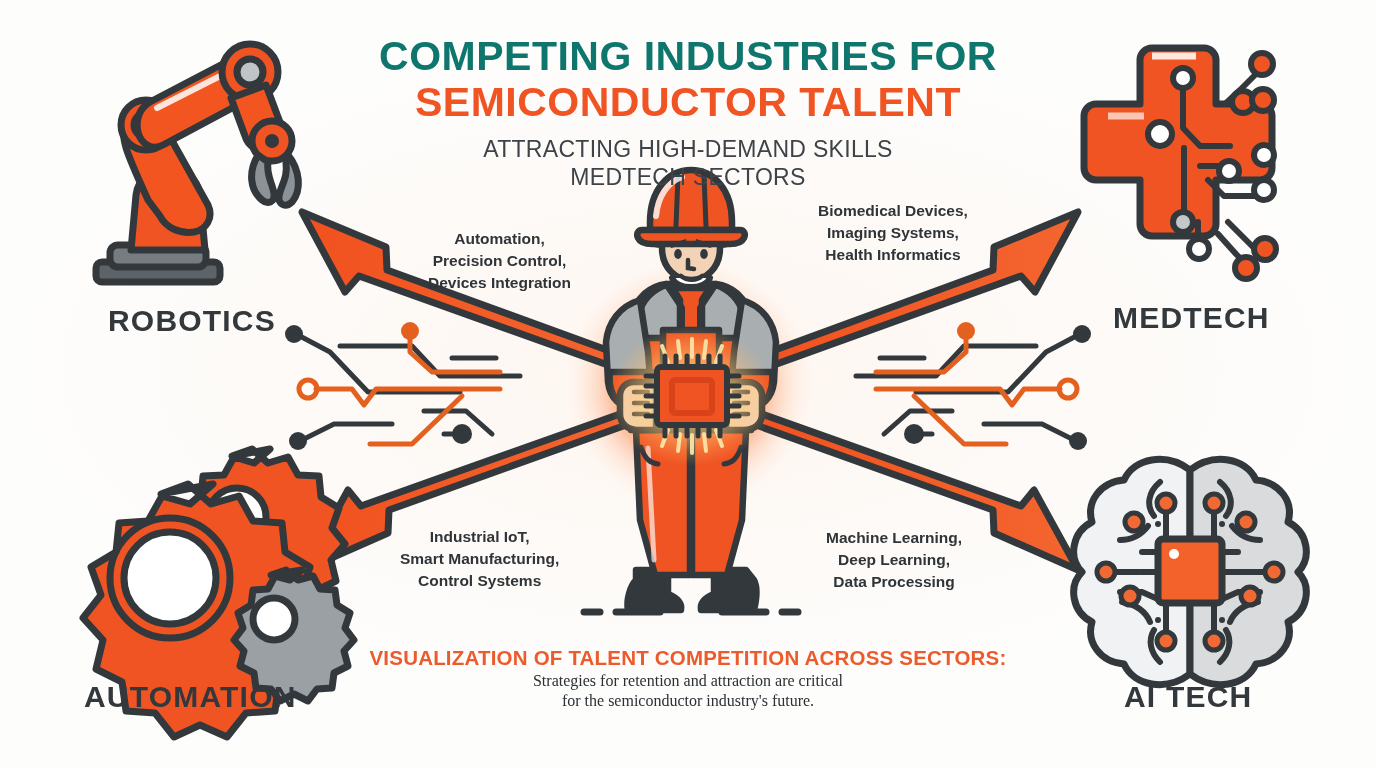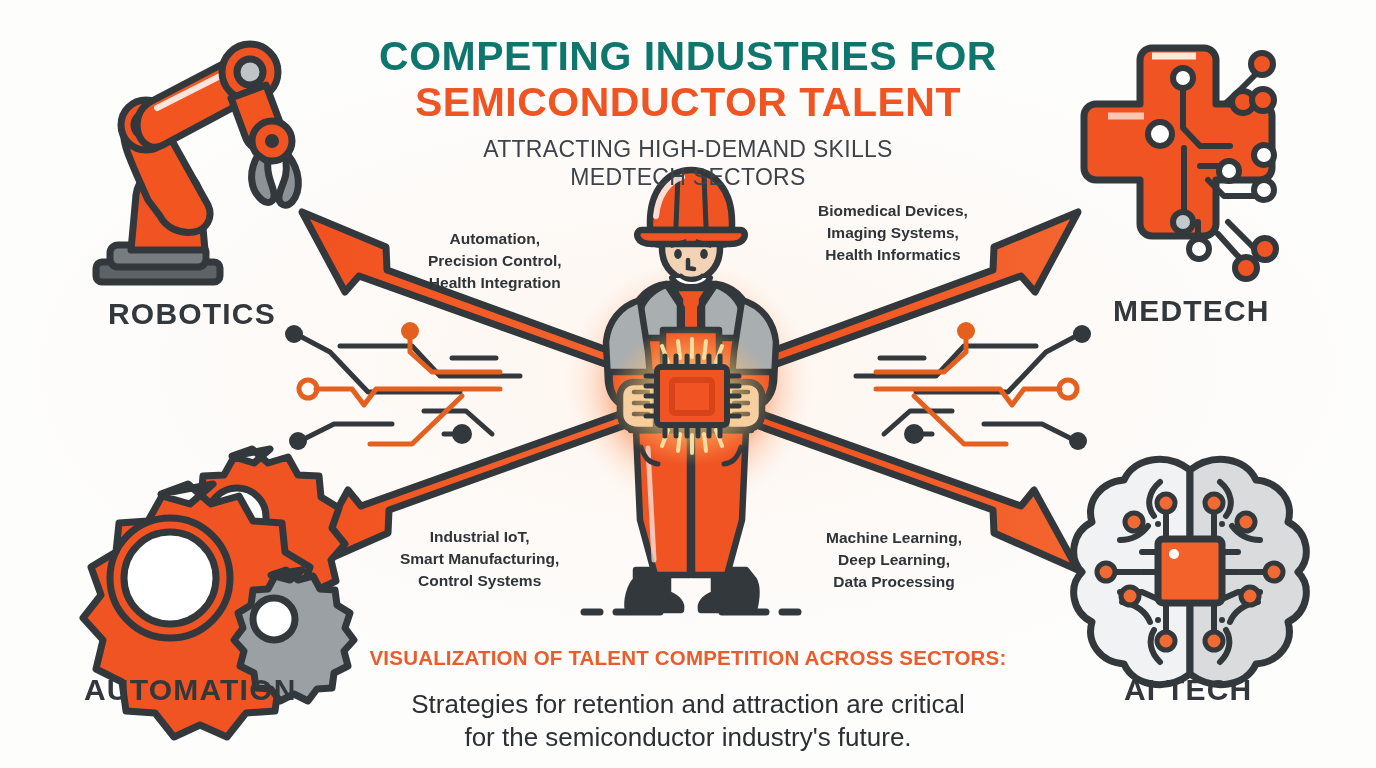--- a/index.html
+++ b/index.html
@@ -63,20 +63,21 @@
 
   
   .corner-label {
     position: absolute;
     font-size: 30px;
     font-weight: bold;
     letter-spacing: 1.2px;
     color: #32383c;
     white-space: nowrap;
     z-index: 18;
+    margin-top: 7px;
   }
   .cl-robotics   { left: 108px;  top: 297px; }
   .cl-medtech    { left: 1113px; top: 294px; }
   .cl-automation { left: 84px;   top: 673px; }
   .cl-aitech     { left: 1124px; top: 673px; }
 
   
   .arrow-label {
     position: absolute;
     font-size: 15.5px;
@@ -101,24 +102,25 @@
     z-index: 20;
   }
   .footer-head {
     font-size: 20.5px;
     font-weight: bold;
     letter-spacing: 0.2px;
     color: #ec5b2b;
     line-height: 1.2;
   }
   .footer-body {
-    margin-top: 17px;
-    font-size: 26px;
+    margin-top: 0;
+    font-size: 16px;
     color: #2b3034;
     line-height: 1.3;
+    font-family: Liberation Serif, serif;
   }
 
   
   .layer {
     position: absolute;
     left: 0; top: 0;
     width: 1376px;
     height: 768px;
   }
   .layer-arrows { z-index: 6; }
@@ -543,21 +545,21 @@
   </div>
 
   <div class="corner-label cl-robotics">ROBOTICS</div>
   <div class="corner-label cl-automation">AUTOMATION</div>
   <div class="corner-label cl-medtech">MEDTECH</div>
   <div class="corner-label cl-aitech">AI TECH</div>
 
   <div class="arrow-label al-tl">
     <div>Automation,</div>
     <div>Precision Control,</div>
-    <div>Health Integration</div>
+    <div>Devices Integration</div>
   </div>
 
   <div class="arrow-label al-tr">
     <div>Biomedical Devices,</div>
     <div>Imaging Systems,</div>
     <div>Health Informatics</div>
   </div>
 
   <div class="arrow-label al-bl">
     <div>Industrial IoT,</div>

